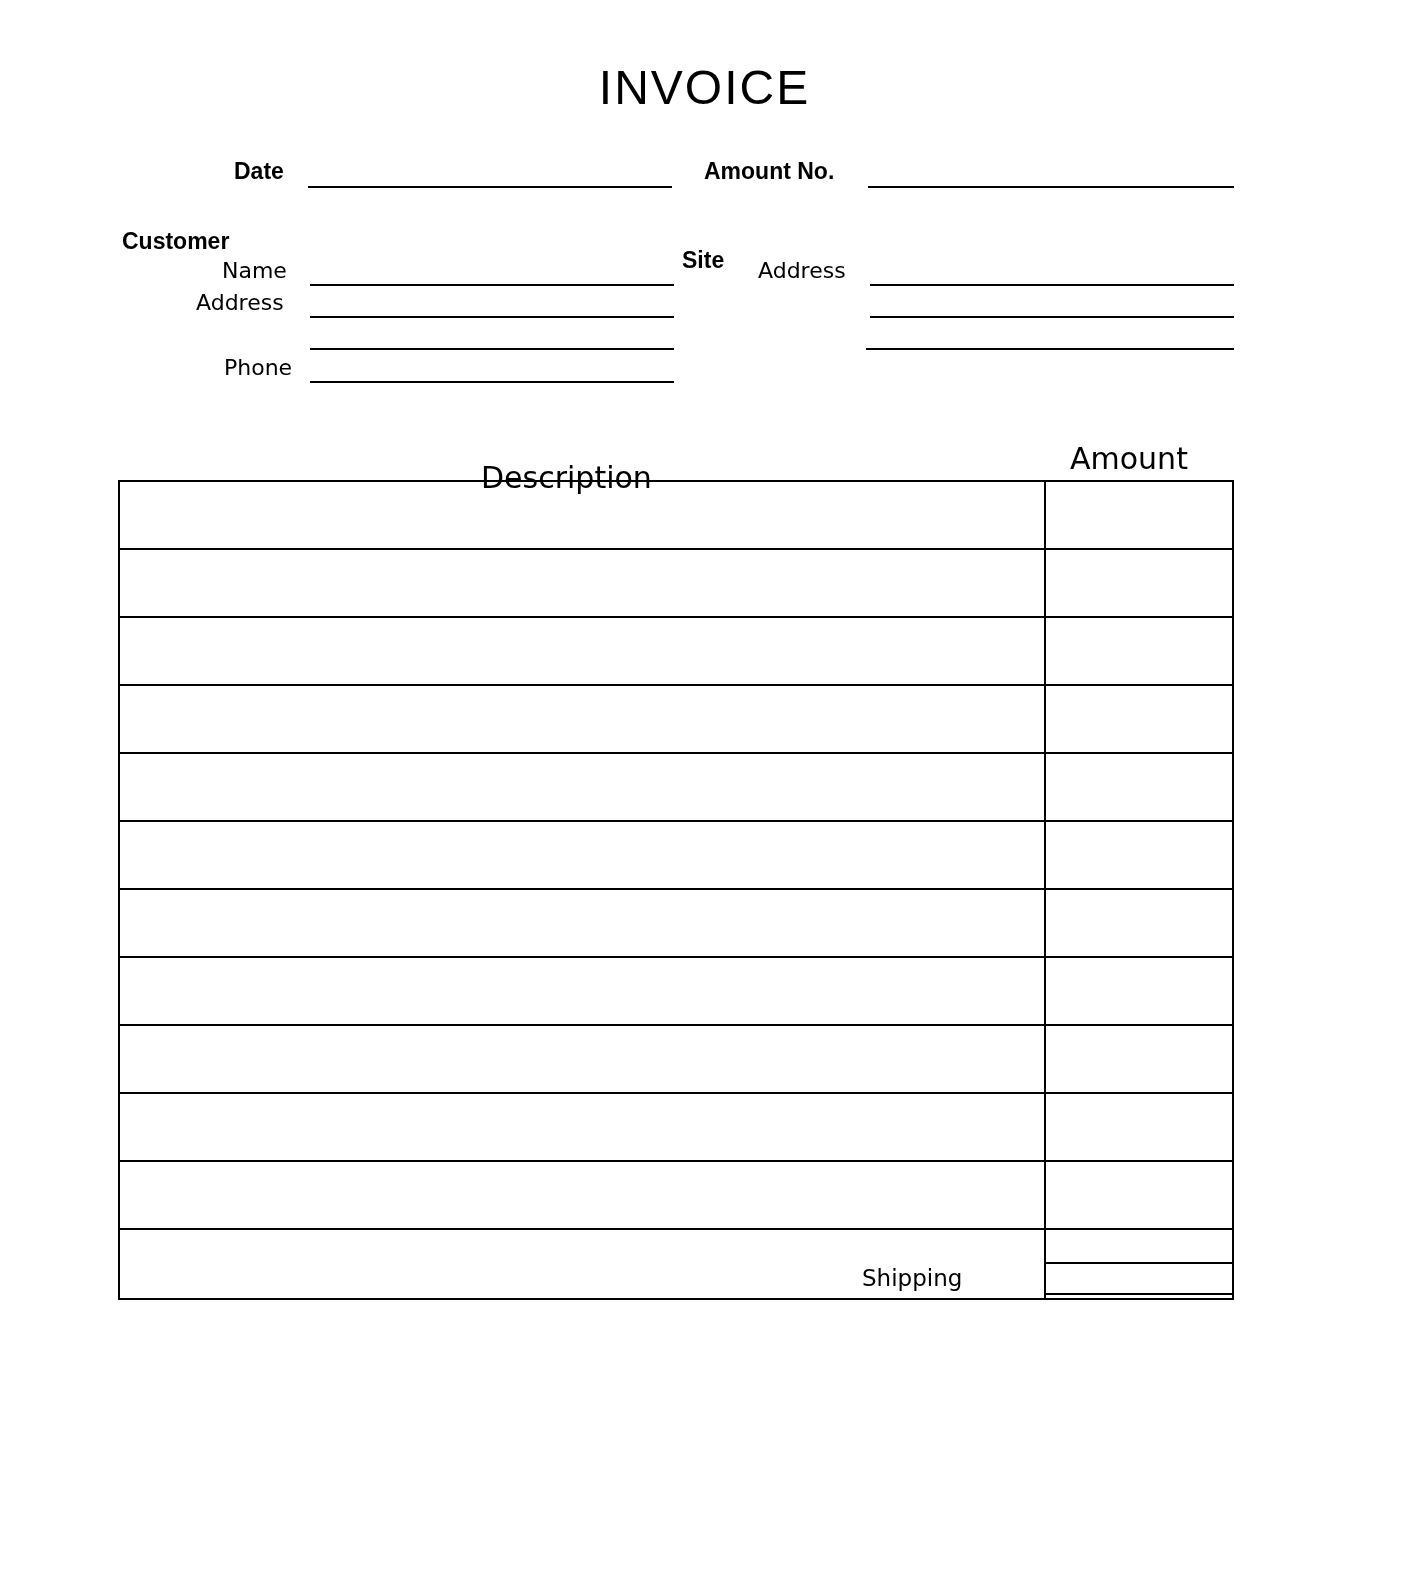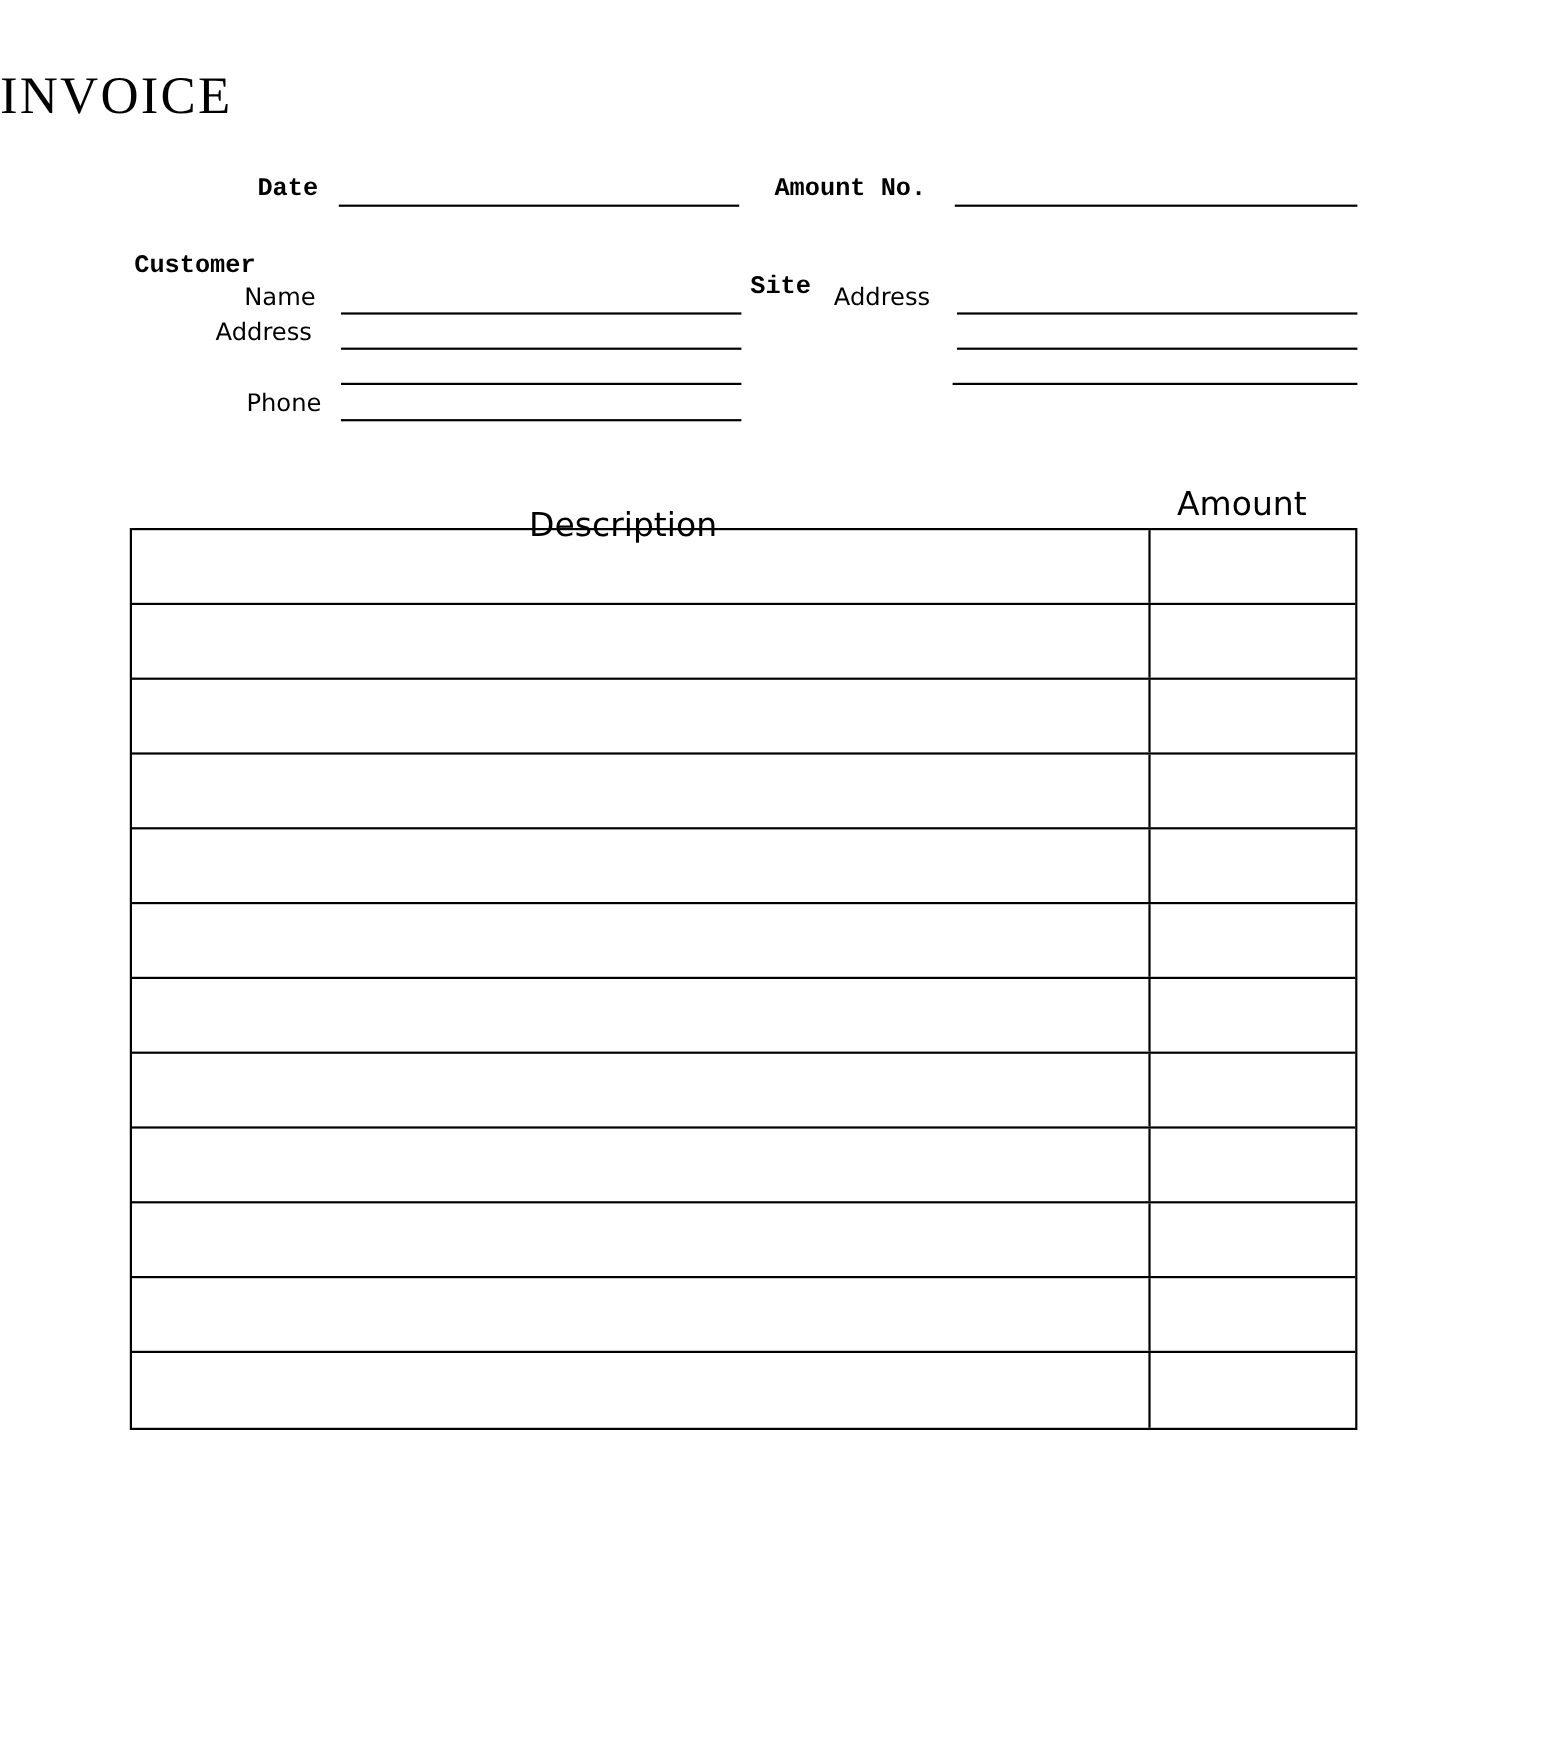--- a/index.html
+++ b/index.html
@@ -15,30 +15,31 @@
     color: #000000;
     overflow: hidden;
   }
 
   
   .title {
     position: absolute;
     top: 60px;
     left: 0;
     width: 1409px;
-    font-family: Liberation Serif, serif;
+    text-align: center;
+    font-family: Liberation Sans, sans-serif;
     font-size: 48px;
     letter-spacing: 2px;
     font-weight: 400;
   }
 
   
   .hdr-label {
     position: absolute;
-    font-family: Liberation Mono, monospace;
+    font-family: Liberation Sans, sans-serif;
     font-weight: bold;
     font-size: 23px;
     white-space: nowrap;
   }
   .sub-label {
     position: absolute;
     font-family: "DejaVu Sans", sans-serif;
     font-size: 22px;
     white-space: nowrap;
   }
@@ -192,13 +193,17 @@
     <div class="cell-desc"></div>
     <div class="cell-amt"></div>
   </div>
   <div class="row">
     <div class="cell-desc"></div>
     <div class="cell-amt"></div>
   </div>
 </div>
 
 <div class="totals">
+  <div class="tot-row">
+    <div class="tot-label">Shipping</div>
+    <div class="tot-box"></div>
+  </div>
 </div>
 
 </body></html>

